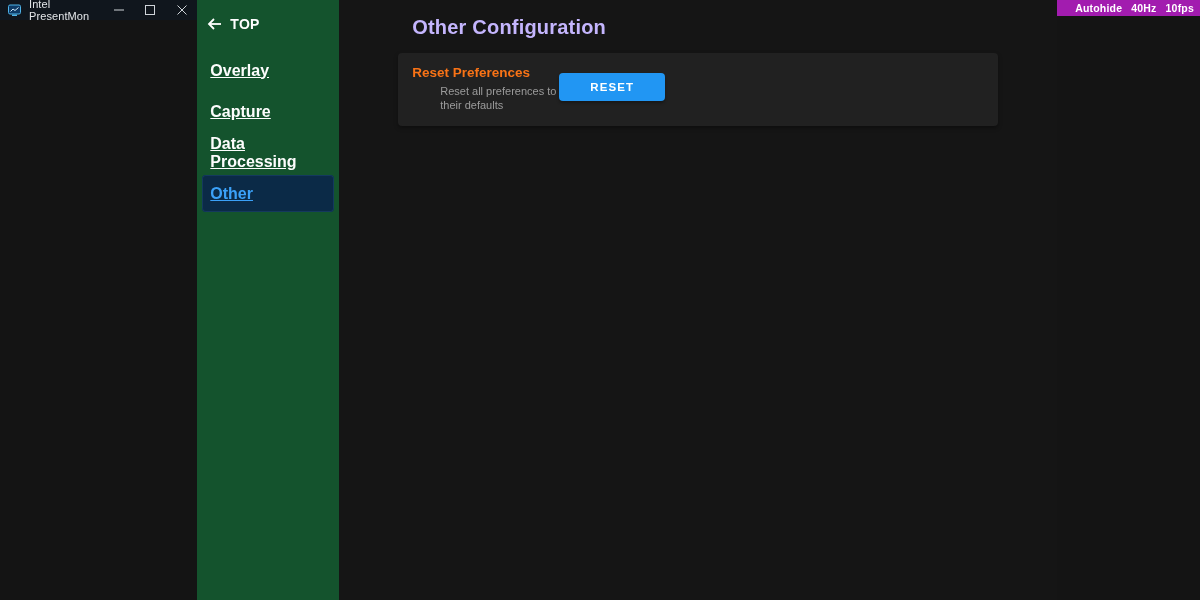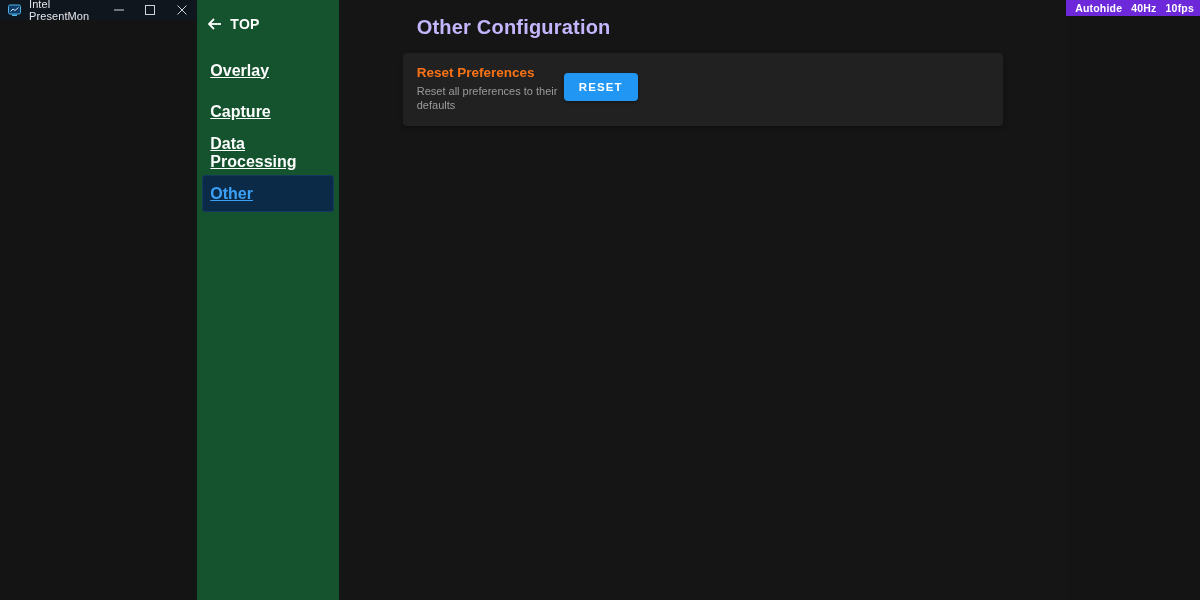--- a/index.html
+++ b/index.html
@@ -74,39 +74,40 @@
   .card {
     background: #212121;
     border-radius: 4px;
     box-shadow: 0 2px 4px rgba(0,0,0,.35);
     padding: 12px 14px 14px 14px;
     display: flex; align-items: flex-start;
     min-height: 71px;
   }
   .card .text-block { width: 147px; flex: 0 0 147px; }
   .card .card-title { font-size: 13.5px; font-weight: 700; color: #f97316; margin-bottom: 4px; }
-  .card .card-subtitle { font-size: 11px; line-height: 14px; color: #9b9b9b; }
+  .card .card-subtitle { font-size: 11px; line-height: 14px; color: #9b9b9b; margin-left: 28px; }
   .reset-button {
     margin-top: 8px;
     background: #2196f3; color: #ffffff;
     border: none; border-radius: 4px;
     font-family: "Liberation Sans", sans-serif;
     font-size: 11.5px; font-weight: 700; letter-spacing: 1.1px;
-    padding: 8px 15px; min-width: 64px;
+    padding: 8px 31px; min-width: 64px;
     cursor: pointer;
     box-shadow: 0 2px 3px rgba(0,0,0,.3);
   }
 
   
   .statusbar {
     height: 16px; flex: 0 0 16px;
-    background: #6d28d9;
+    background: #a21caf;
     display: flex; align-items: center; justify-content: space-between;
     padding-right: 6px;
     color: #ffffff;
+    padding-left: 9px;
   }
   .statusbar .status-item {
     font-size: 10.5px; font-weight: 700; letter-spacing: .2px;
     margin-left: 9px;
   }
 </style>
 </head>
 <body>
 
 <div class="app">

